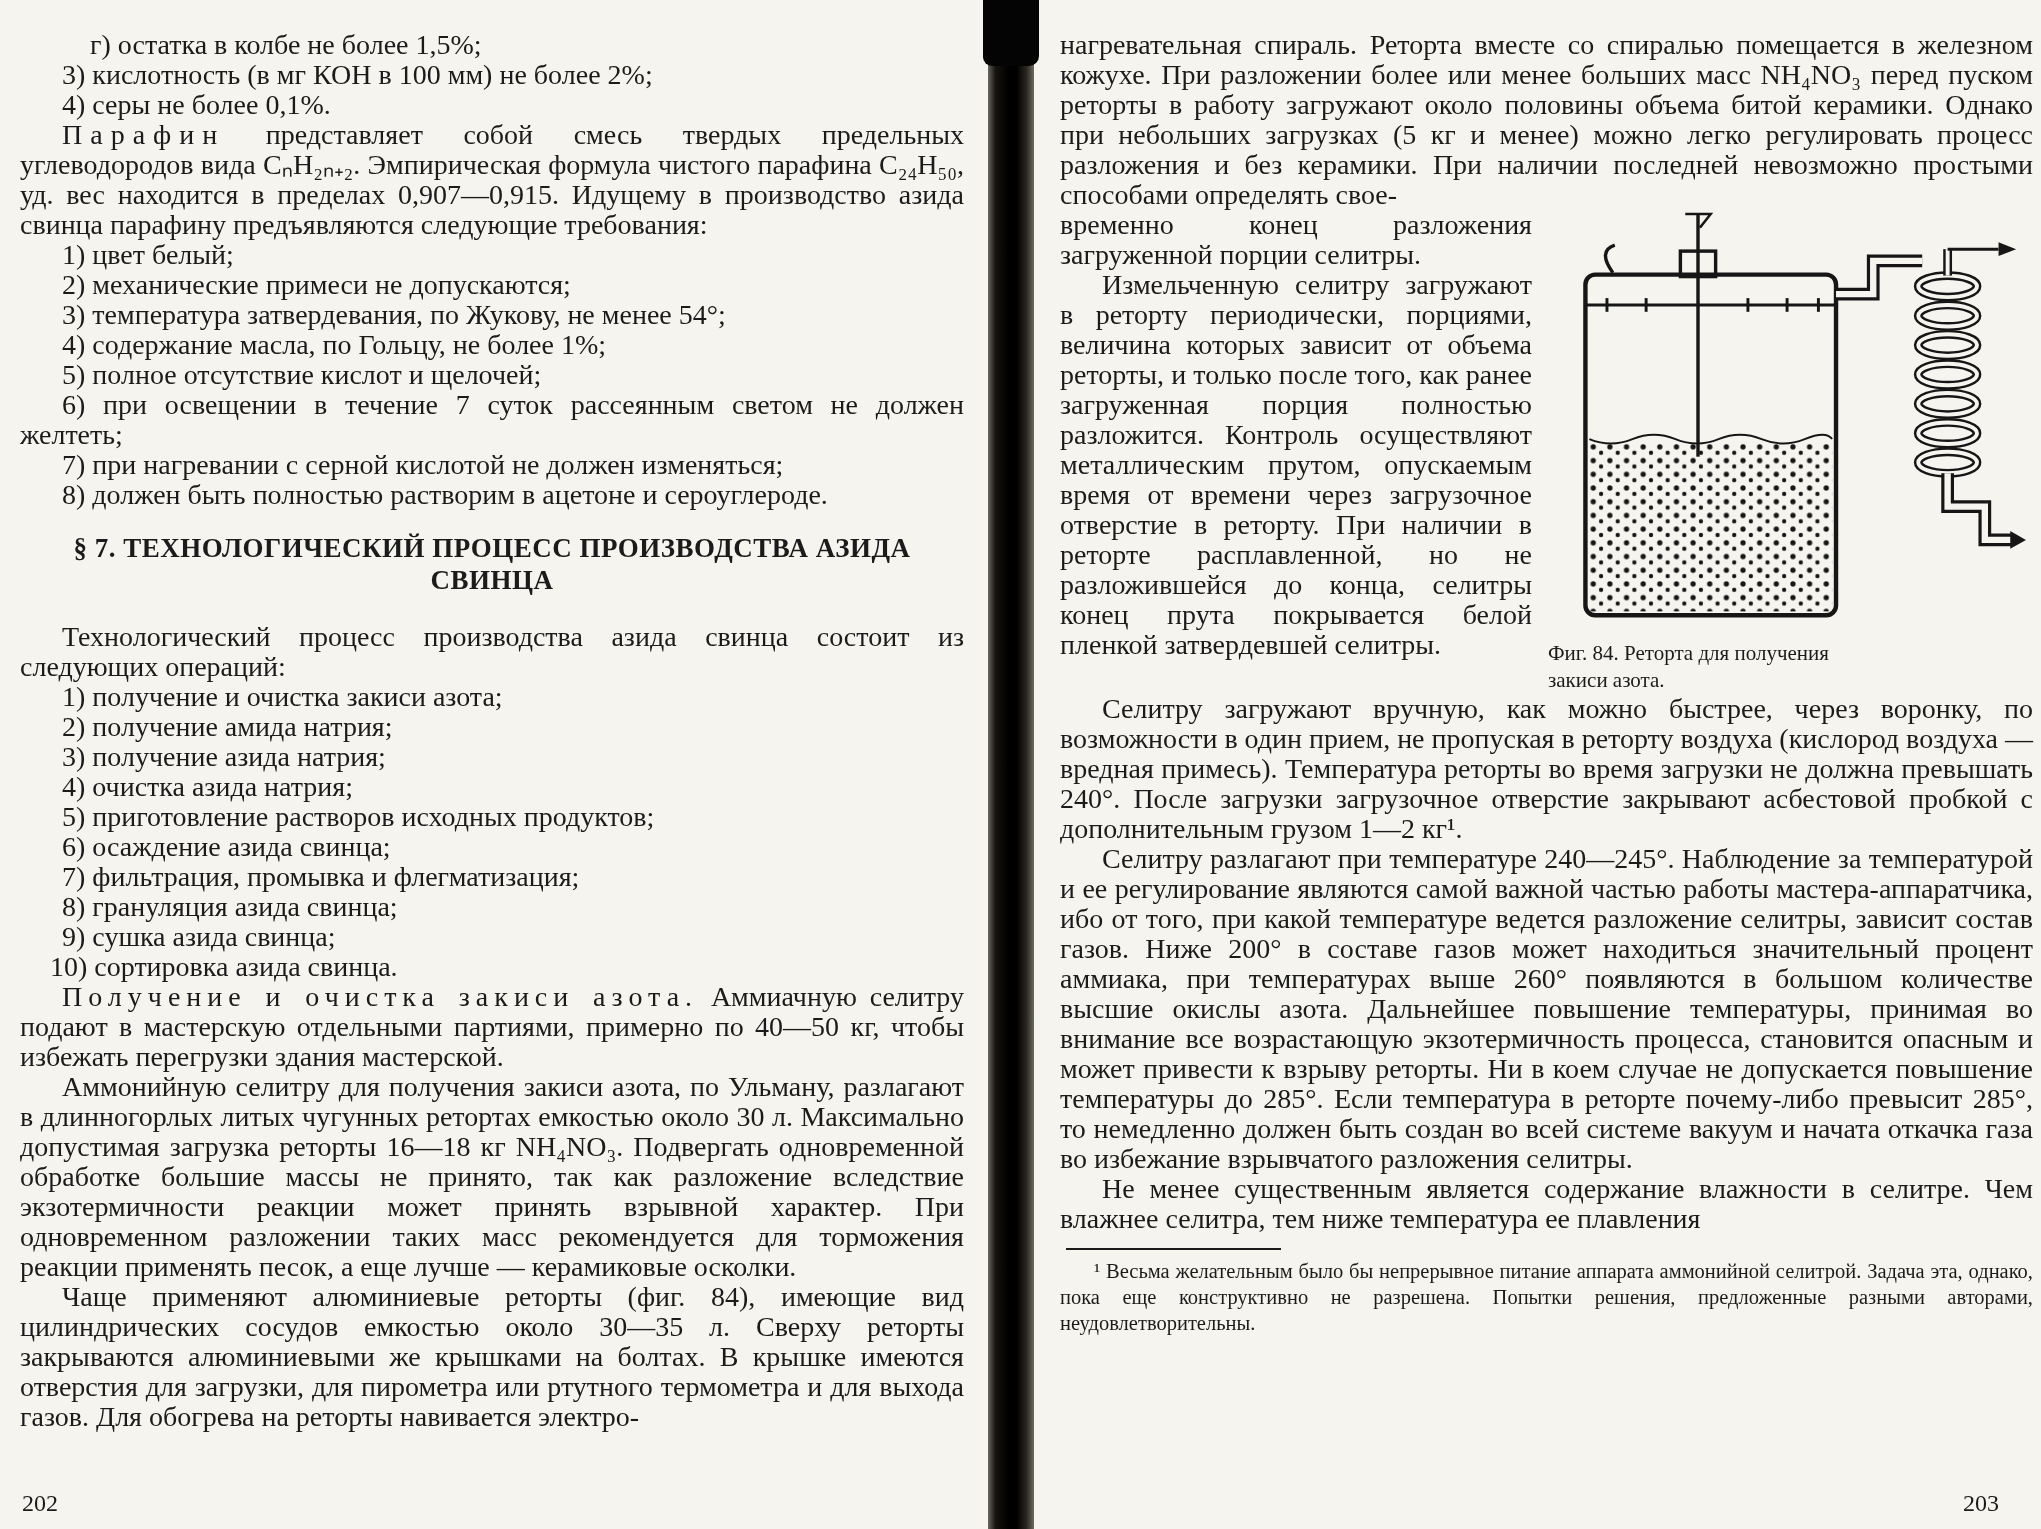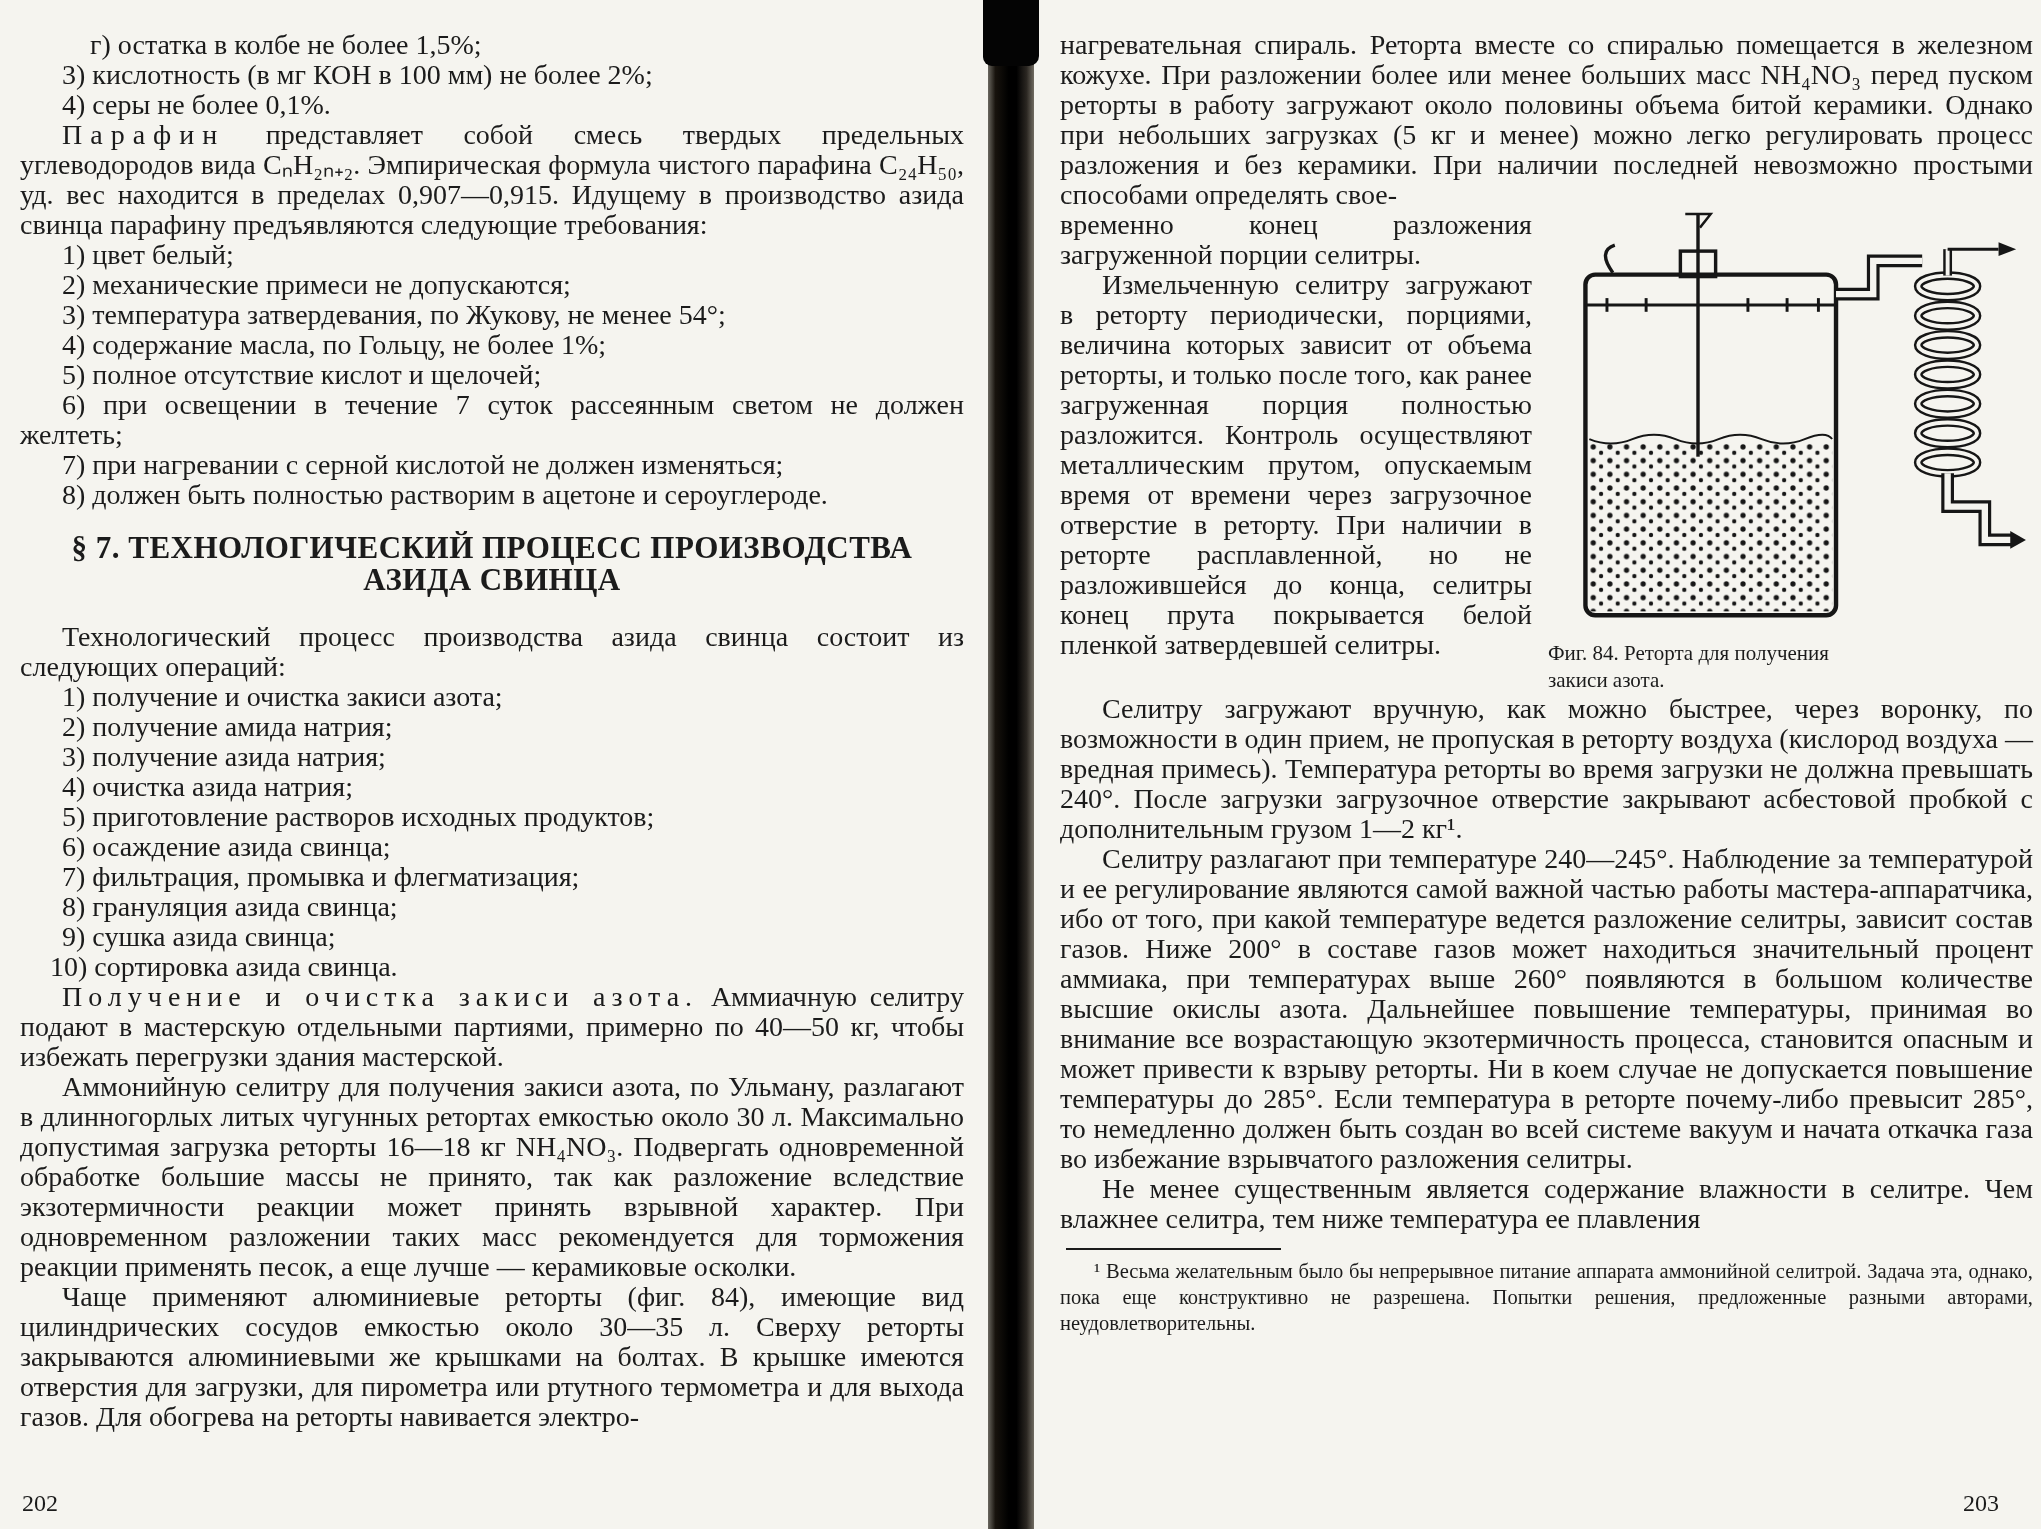--- a/index.html
+++ b/index.html
@@ -25,21 +25,21 @@
     background:#040404;border-radius:0 0 10px 9px;
   }
   p{margin:0;text-align:justify;font-size:28px;line-height:30px;}
   .para{text-indent:42px;}
   .noind{text-indent:0;}
   .li{text-indent:42px;}
   .ind70{text-indent:70px;}
   .sperr{letter-spacing:8px;}
   .sperr2{letter-spacing:6px;margin-top:18px;}
   .sec-heading{
-    font-size:31px;font-weight:bold;text-align:center;
+    font-size:27px;font-weight:bold;text-align:center;
     letter-spacing:.5px;margin:22px 0 26px;line-height:32px;
   }
   .mid{display:flex;gap:16px;align-items:flex-start;}
   .mid .colnarrow{width:472px;flex:none;}
   figure{flex:1;margin:0;padding:0;text-align:center;}
   figcaption{font-size:21px;line-height:27px;margin-top:8px;text-align:left;}
   .fnrule{width:215px;border-top:2.5px solid #1b1b1b;margin:14px 0 8px 6px;}
   .footnote{font-size:20.5px;line-height:26px;text-indent:34px;}
   .pagenum{position:absolute;bottom:12px;font-size:24px;text-align:center;}
   .pn-left{left:22px;}

